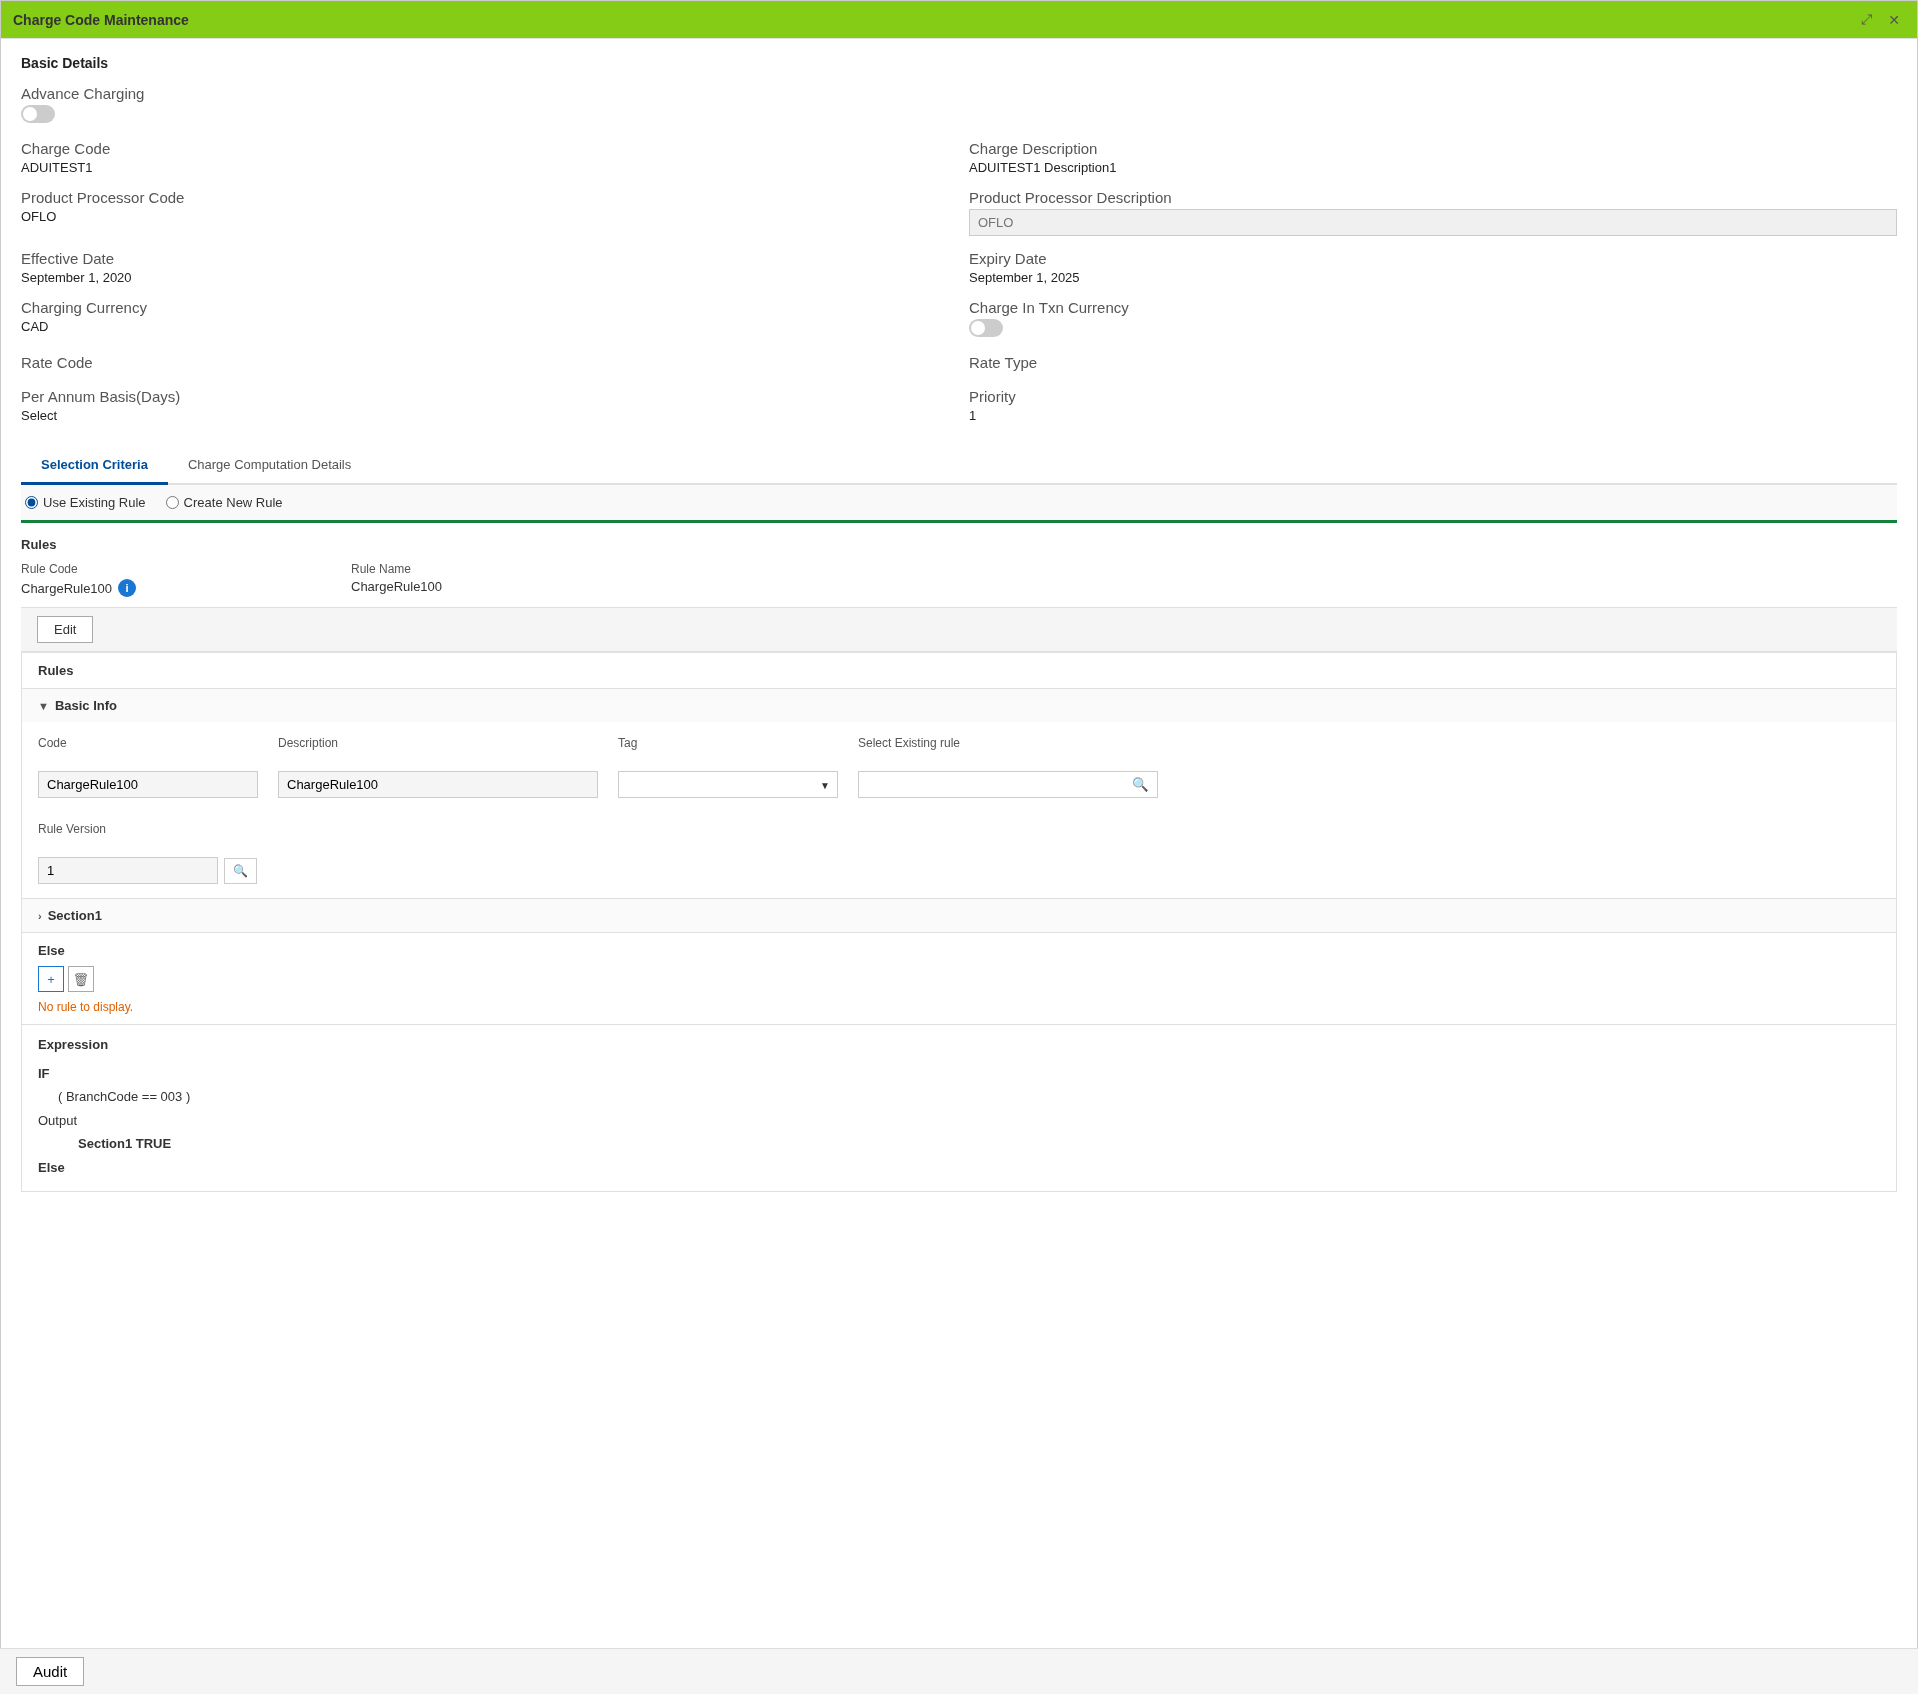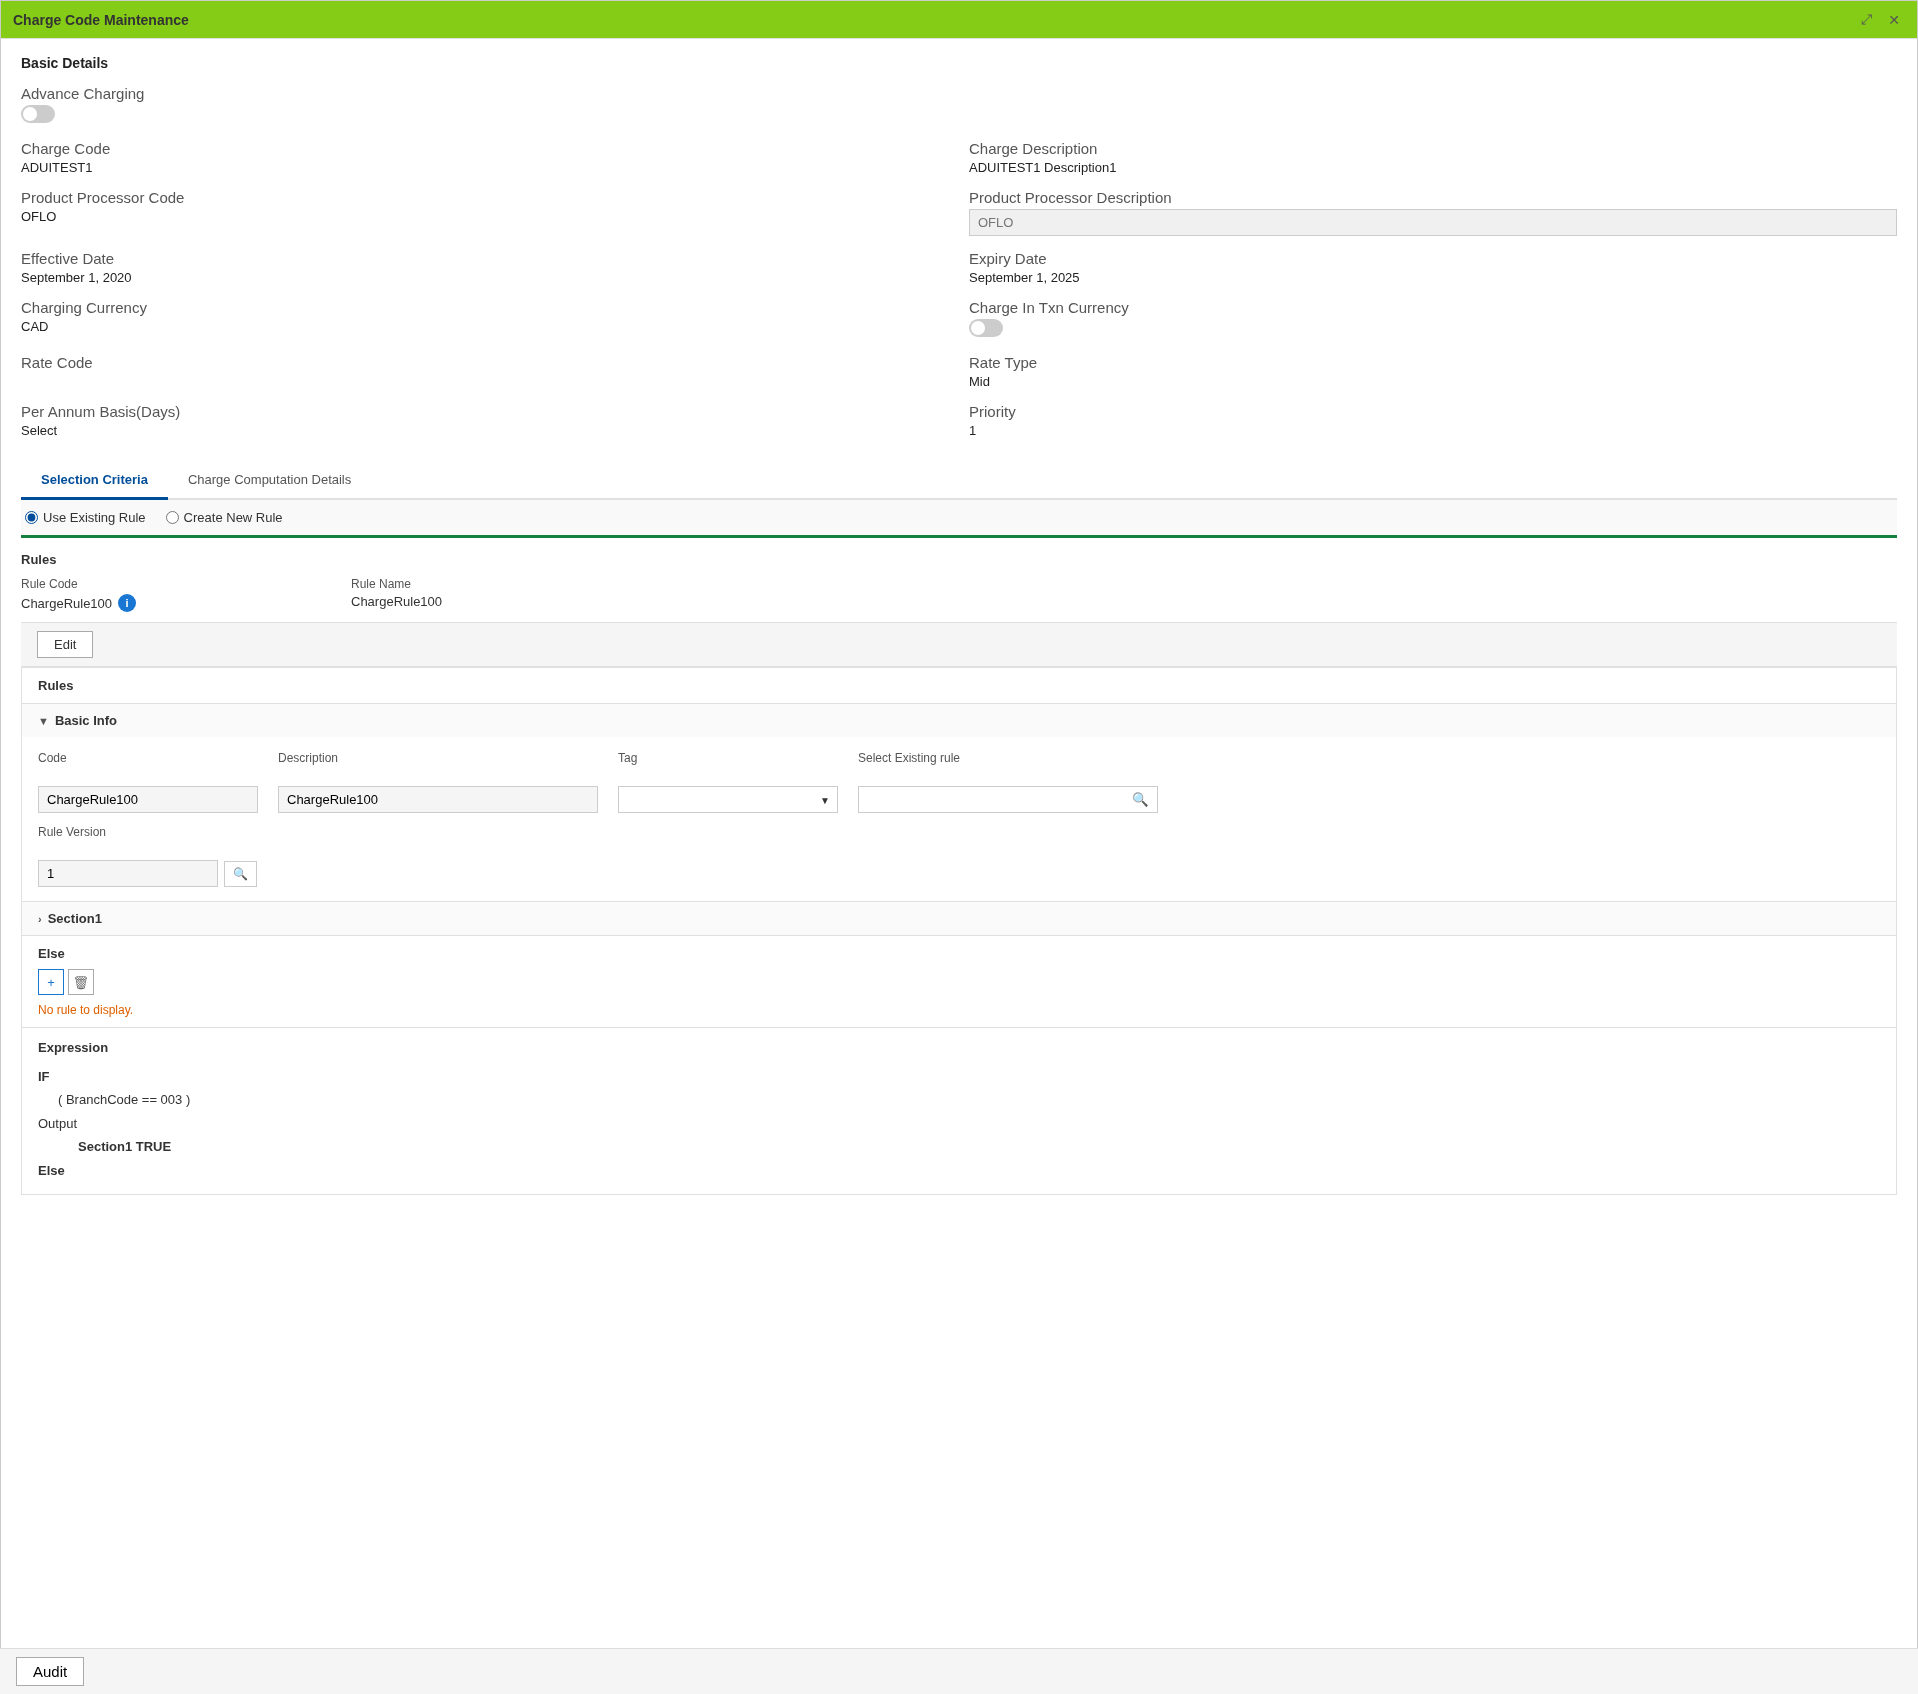--- a/index.html
+++ b/index.html
@@ -161,21 +161,20 @@
         </div>
       </div>
 
       <div class="field">
         <div class="field-label">Rate Code</div>
         <div class="field-value"></div>
       </div>
 
       <div class="field">
         <div class="field-label">Rate Type</div>
-        <div class="field-value">Mid</div>
       </div>
 
       <div class="field">
         <div class="field-label">Per Annum Basis(Days)</div>
         <div class="field-value">Select</div>
       </div>
 
       <div class="field">
         <div class="field-label">Priority</div>
         <div class="field-value">1</div>
@@ -254,21 +253,21 @@
 
             <div class="form-field">
               <label class="form-label">Select Existing rule</label>
               <div class="search-input-wrap">
                 <input type="text" style="">
                 <button class="search-btn">🔍</button>
               </div>
             </div>
           </div>
 
-          <div class="form-field" style="margin-top:12px; width:220px;">
+          <div class="form-field" style="margin-top:24px; width:220px;">
             <label class="form-label">Rule Version</label>
             <div class="rule-version-wrap">
               <input class="form-input" type="text" style="width: 180px;" readonly="" value="1">
               <button class="search-icon-btn">🔍</button>
             </div>
           </div>
         </div>
       </div>
 
       <div class="collapsible-section">

